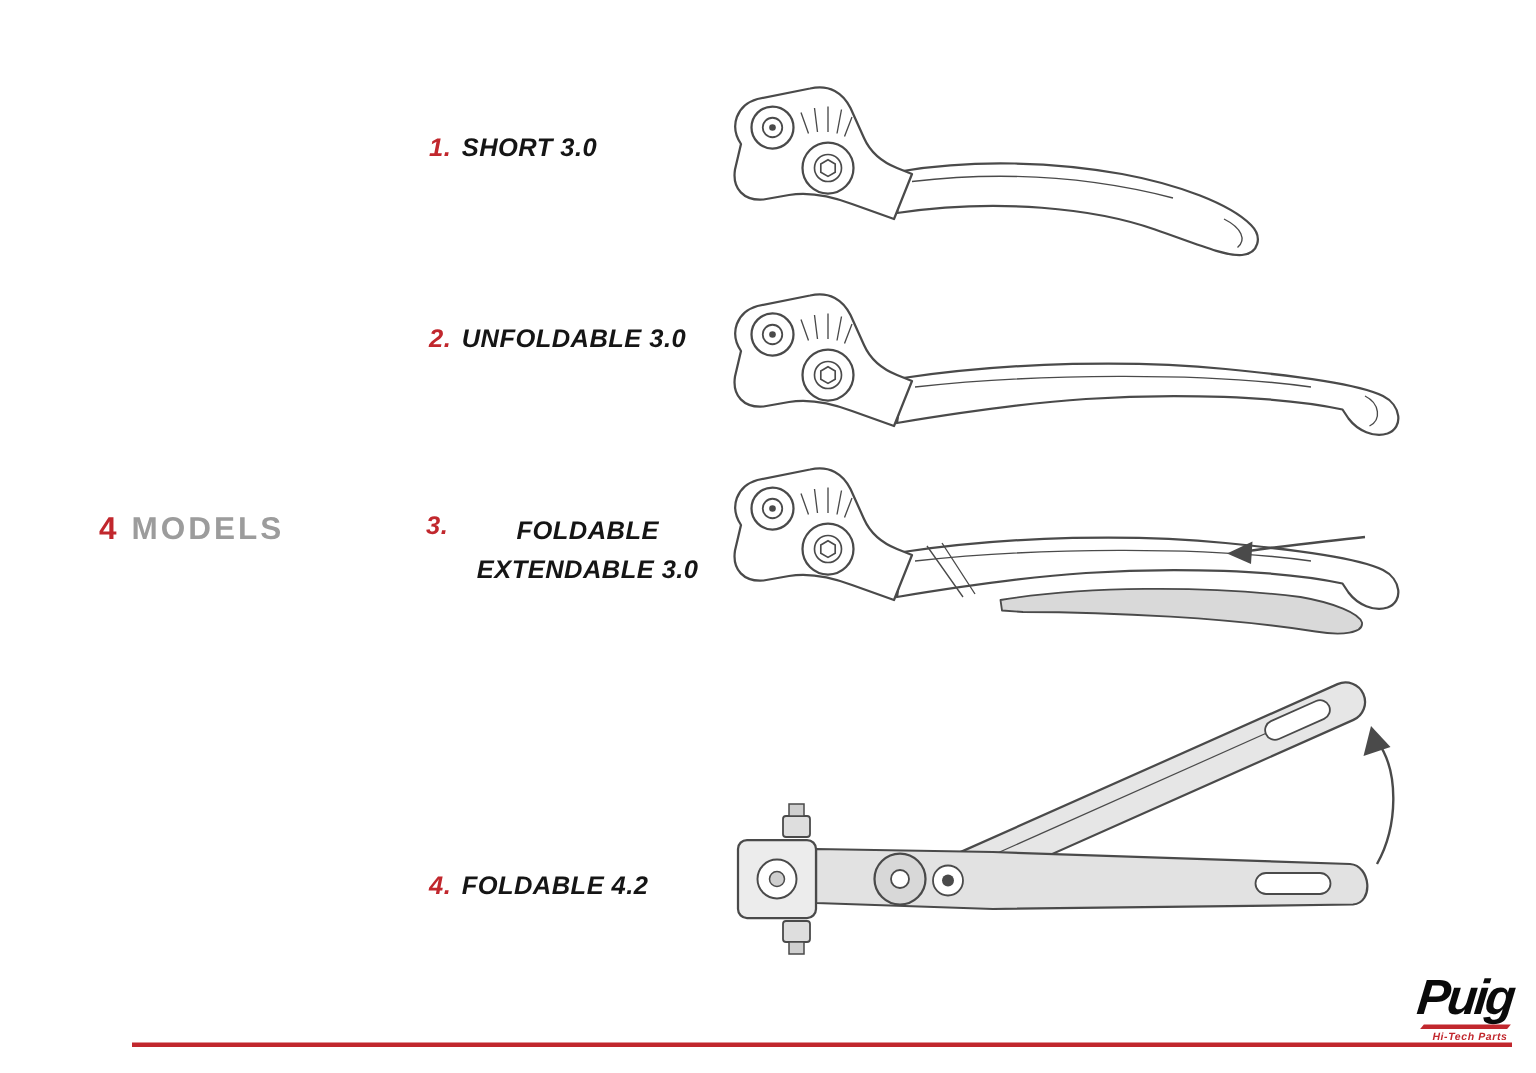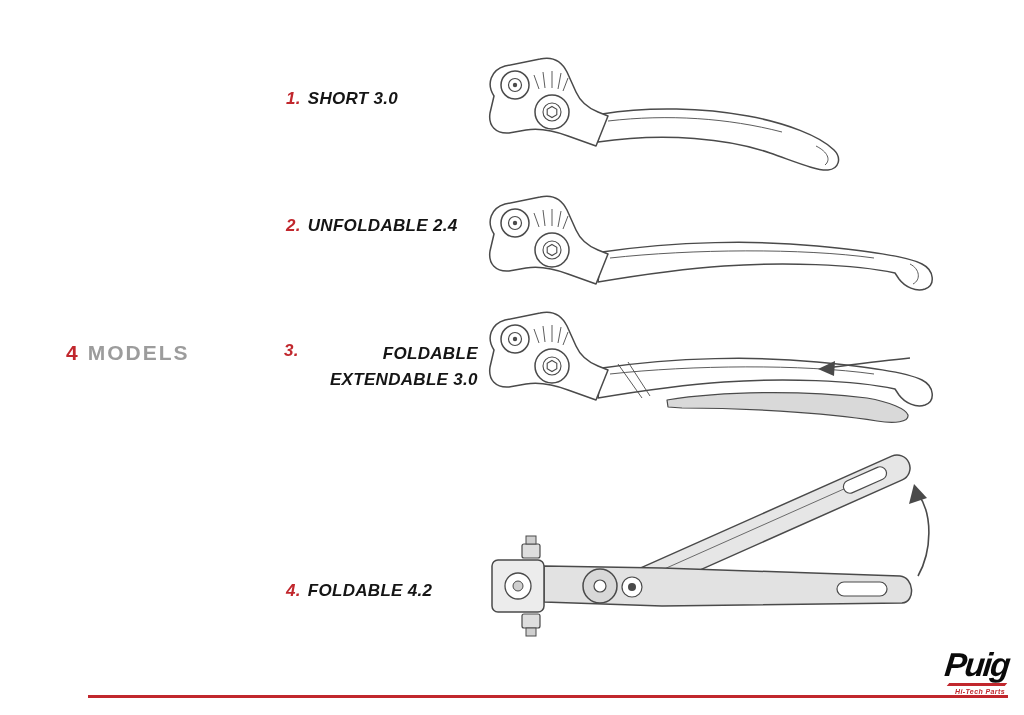--- a/index.html
+++ b/index.html
@@ -6,21 +6,21 @@
   .page{position:relative;width:1024px;height:715px;background:#ffffff;overflow:hidden;
         font-family:"Liberation Sans",sans-serif;}
   .art{position:absolute;left:0;top:0;}
   .model-label{position:absolute;display:flex;gap:7px;align-items:flex-start;
         font-style:italic;font-weight:bold;font-size:17px;color:#151515;letter-spacing:.3px;}
   .model-label .num{color:#c1272d;}
   .model-label .txt{white-space:nowrap;text-align:center;}
   .label-1{left:286px;top:89px;}
   .label-2{left:286px;top:216px;}
   .label-3{left:284px;top:341px;}
-  .label-3 .txt{white-space:normal;width:172px;text-align:right;line-height:1.55;}
+  .label-3 .txt{white-space:normal;width:172px;text-align:center;line-height:1.55;}
   .label-4{left:286px;top:581px;}
   .models-heading{position:absolute;left:66px;top:342px;display:flex;gap:10px;
         font-weight:bold;font-size:21px;line-height:1;}
   .models-heading .h-num{color:#c1272d;}
   .models-heading .h-txt{color:#9c9c9c;letter-spacing:2px;text-align:right;}
   .divider{position:absolute;left:88px;right:16px;top:695px;height:3px;background:#c1272d;}
   .brand{position:absolute;right:16px;top:648px;text-align:right;line-height:1;}
   .brand-name{font-size:33px;font-weight:bold;font-style:italic;letter-spacing:-2px;
         color:#0a0a0a;transform:skewX(-6deg);}
   .brand-swoosh{height:3px;width:58px;background:#c1272d;margin:2px 2px 2px auto;
@@ -101,21 +101,21 @@
       </g>
     </g>
   </svg>
 
   <div class="model-label label-1">
     <span class="num">1.</span>
     <span class="txt">SHORT 3.0</span>
   </div>
   <div class="model-label label-2">
     <span class="num">2.</span>
-    <span class="txt">UNFOLDABLE 2.4</span>
+    <span class="txt">UNFOLDABLE 3.0</span>
   </div>
   <div class="model-label label-3">
     <span class="num">3.</span>
     <span class="txt">FOLDABLE EXTENDABLE 3.0</span>
   </div>
   <div class="model-label label-4">
     <span class="num">4.</span>
     <span class="txt">FOLDABLE 4.2</span>
   </div>
 

